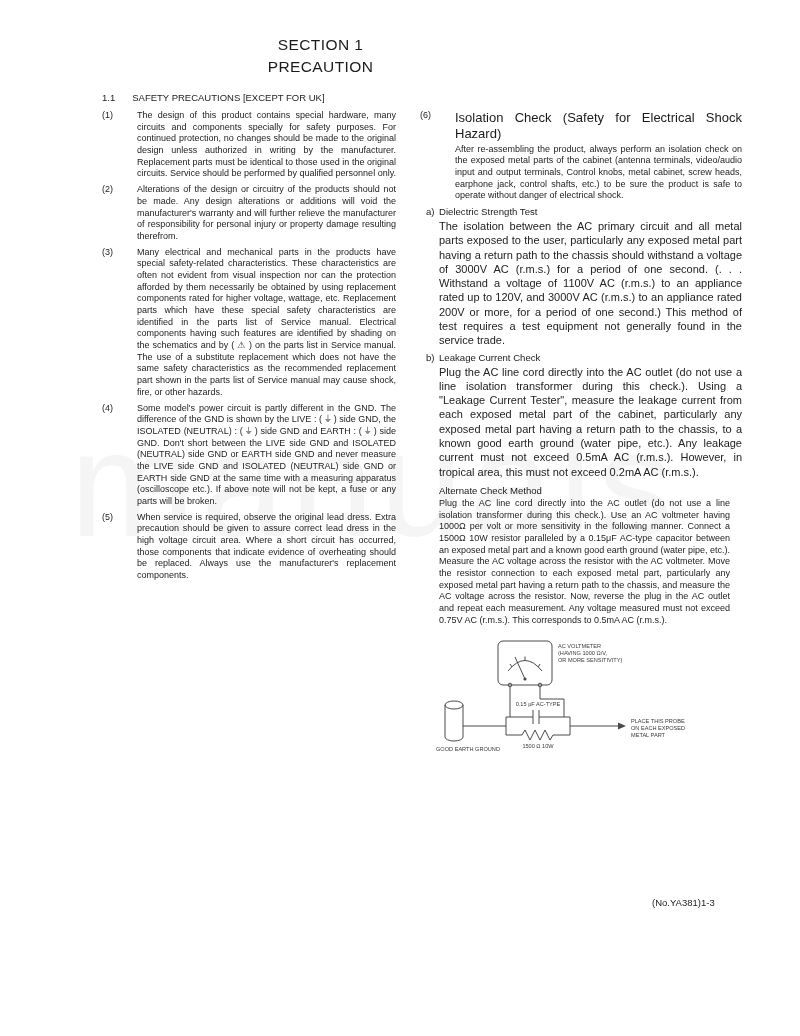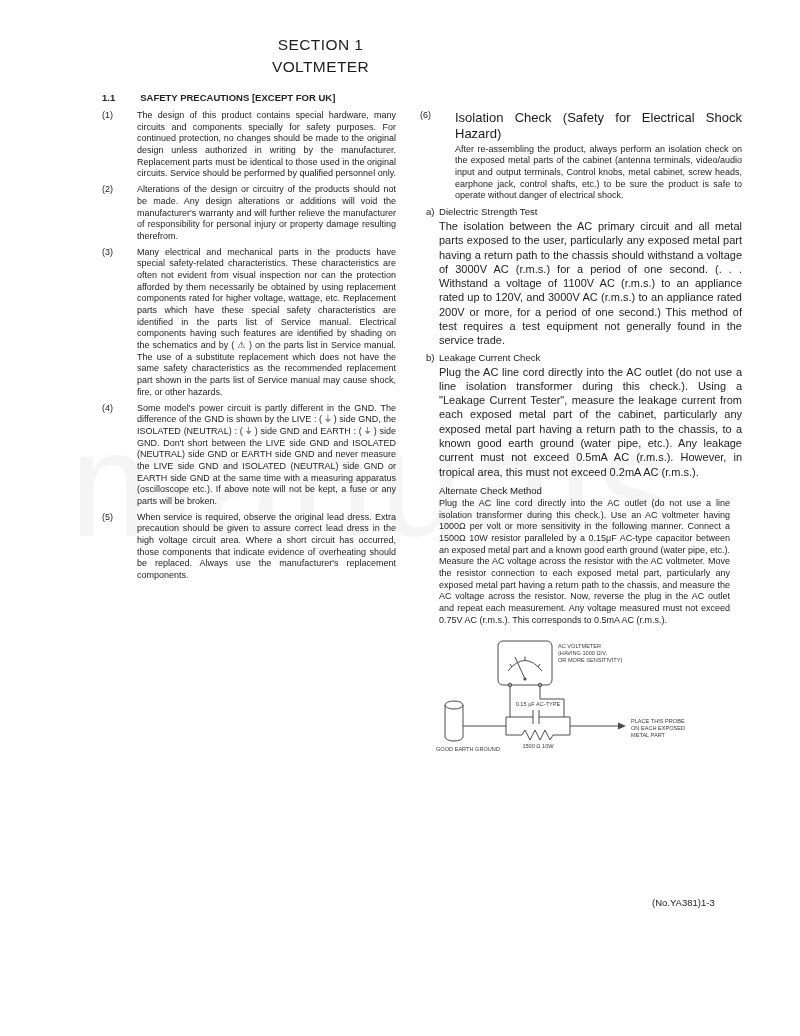--- a/index.html
+++ b/index.html
@@ -20,22 +20,22 @@
   }
 
   .title-block {
     position:absolute; top:34px; left:0; width:641px;
     text-align:center; z-index:1;
   }
   .title-line { font-size:15.5px; line-height:22px; color:#1c1c1c; letter-spacing:0.4px; }
 
   .section-heading-row {
     position:absolute; top:92px; left:102px; z-index:1;
-    display:flex; gap:25px; align-items:baseline;
-    font-size:9.5px; color:#222;font-weight:bold;
+    display:flex; gap:17px; align-items:baseline;
+    font-size:9.5px; color:#222;
   }
 
   .columns {
     position:absolute; top:110px; left:102px; width:640px; z-index:1;
     display:flex; gap:24px;
   }
   .col-left  { width:294px; }
   .col-right { width:322px; }
 
   .item { display:flex; margin-bottom:4px; }
@@ -66,21 +66,21 @@
 </style>
 </head>
 <body>
 
 <div class="page">
 
   <div class="watermark">manuals</div>
 
   <div class="title-block">
     <div class="title-line">SECTION 1</div>
-    <div class="title-line">VOLTMETER</div>
+    <div class="title-line">PRECAUTION</div>
   </div>
 
   <div class="section-heading-row">
     <span>1.1</span>
     <span>SAFETY PRECAUTIONS [EXCEPT FOR UK]</span>
   </div>
 
   <div class="columns">
 
     <div class="col-left">

